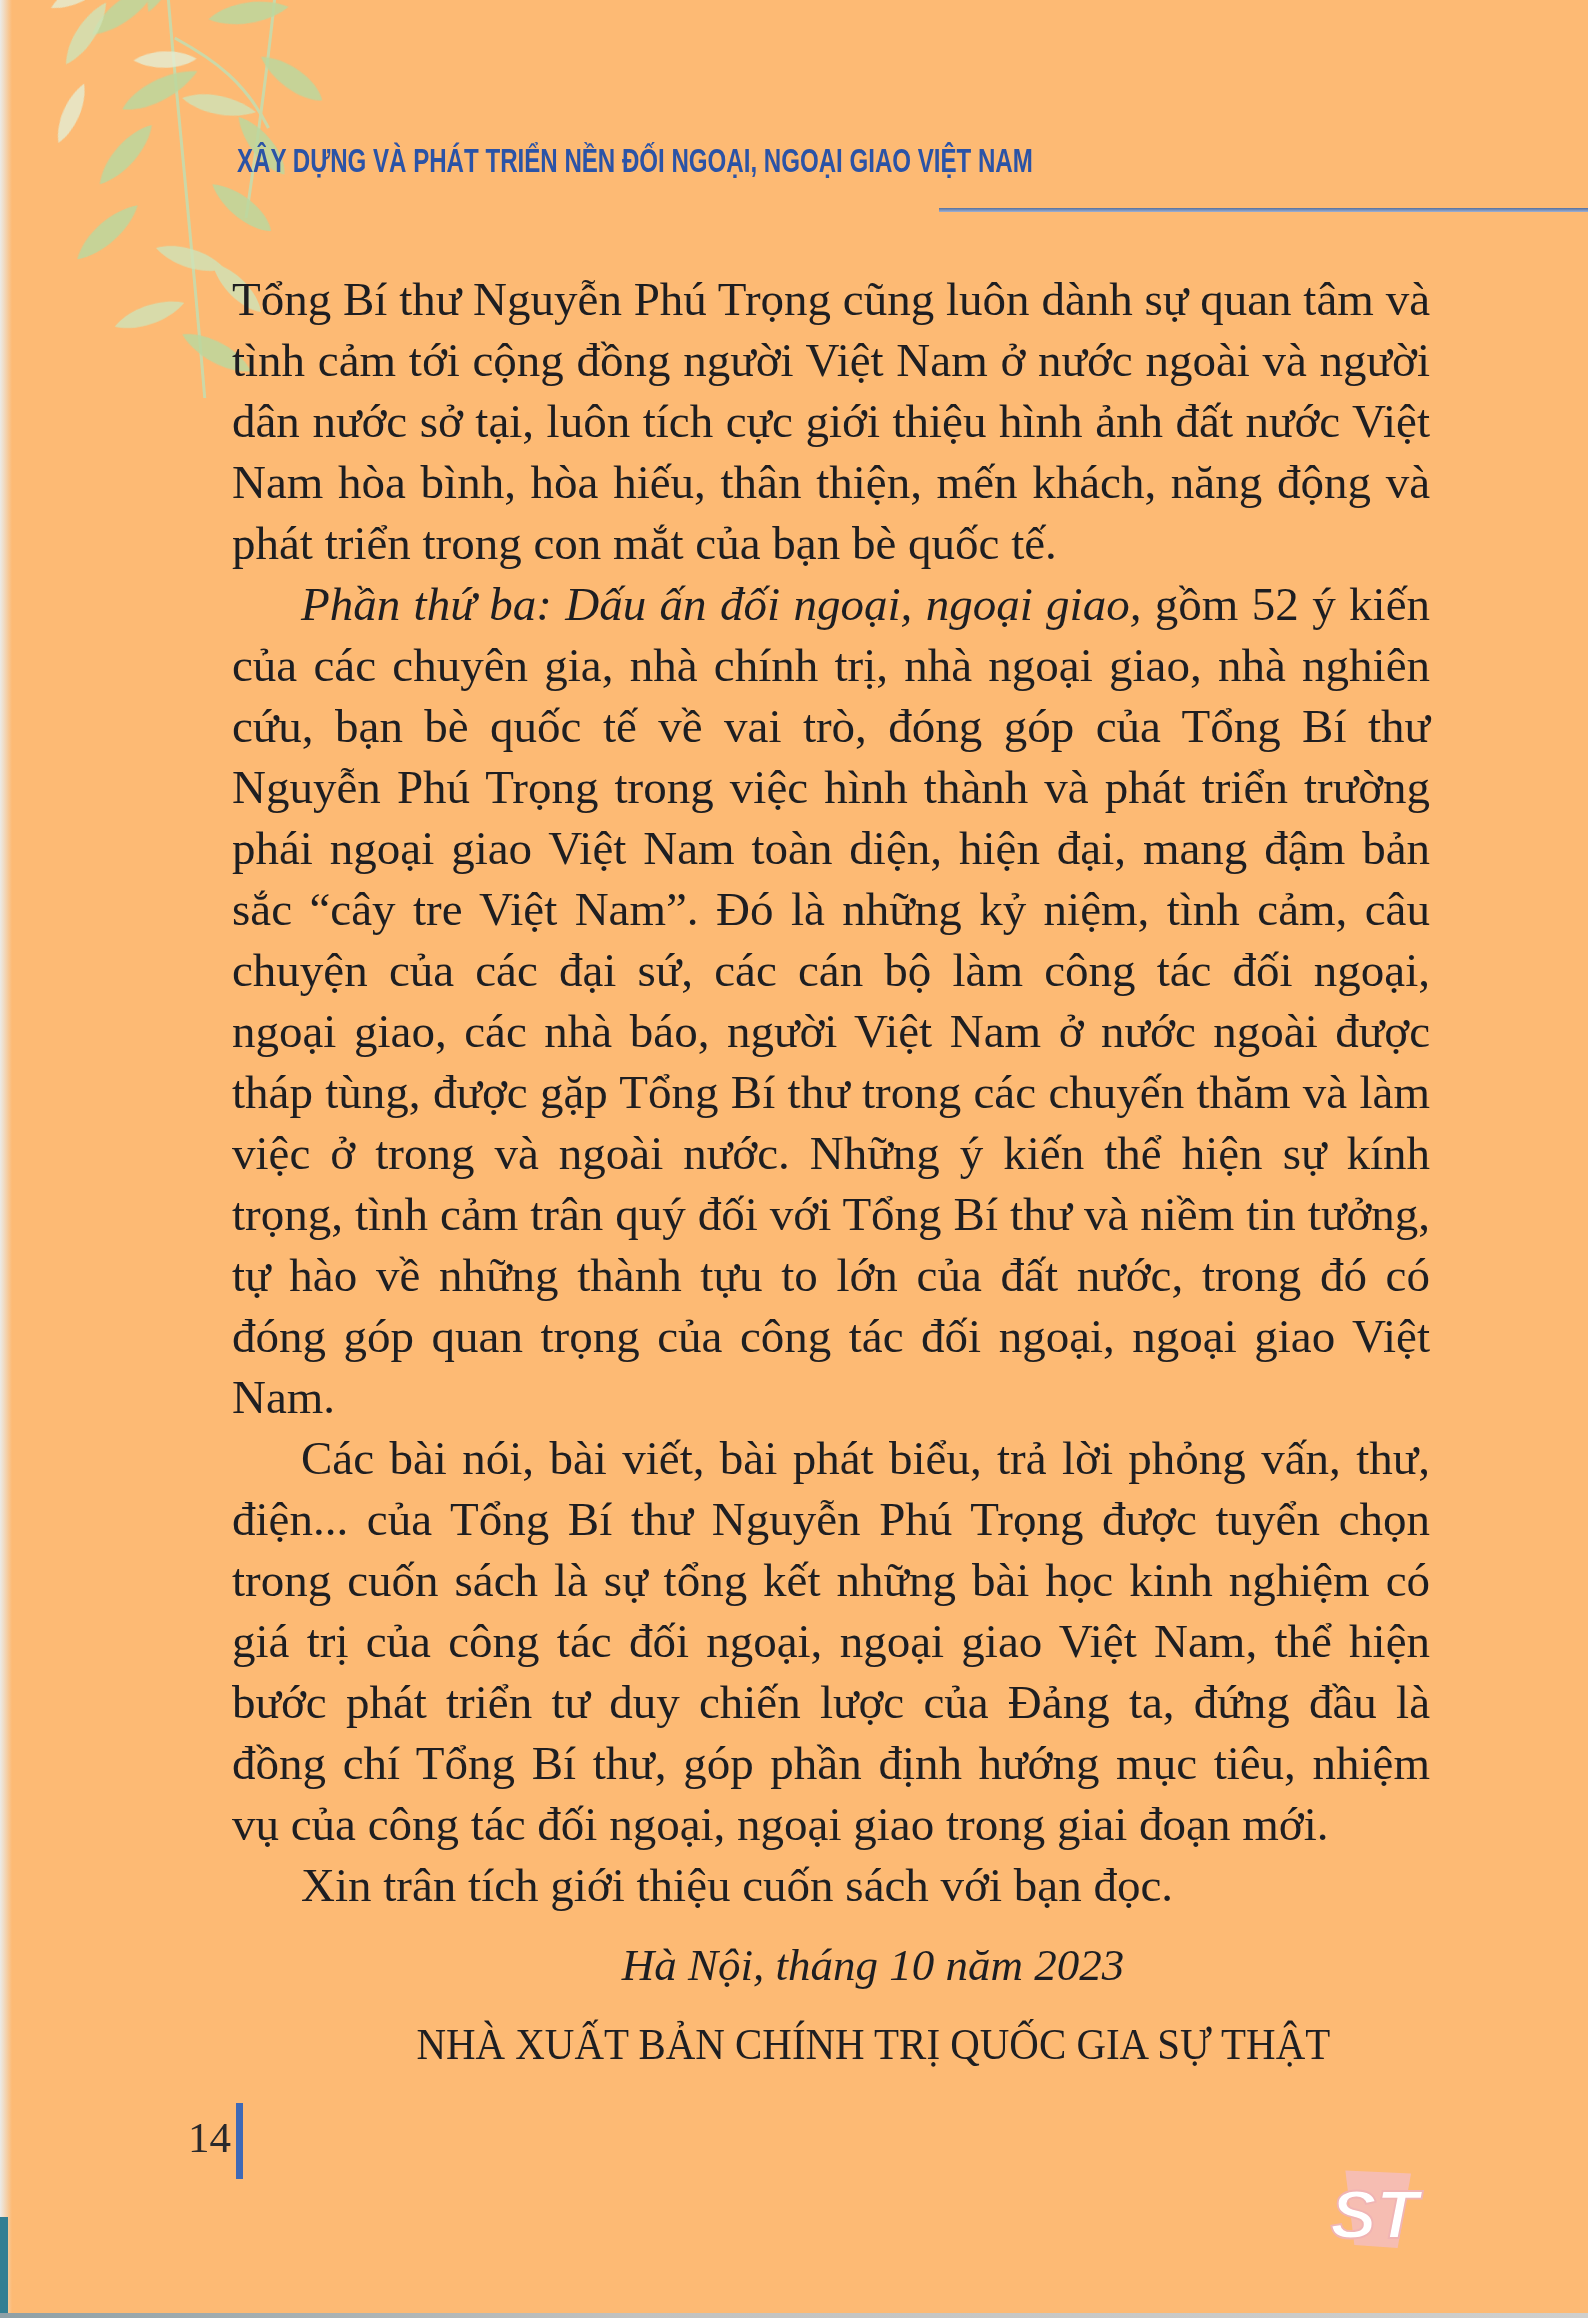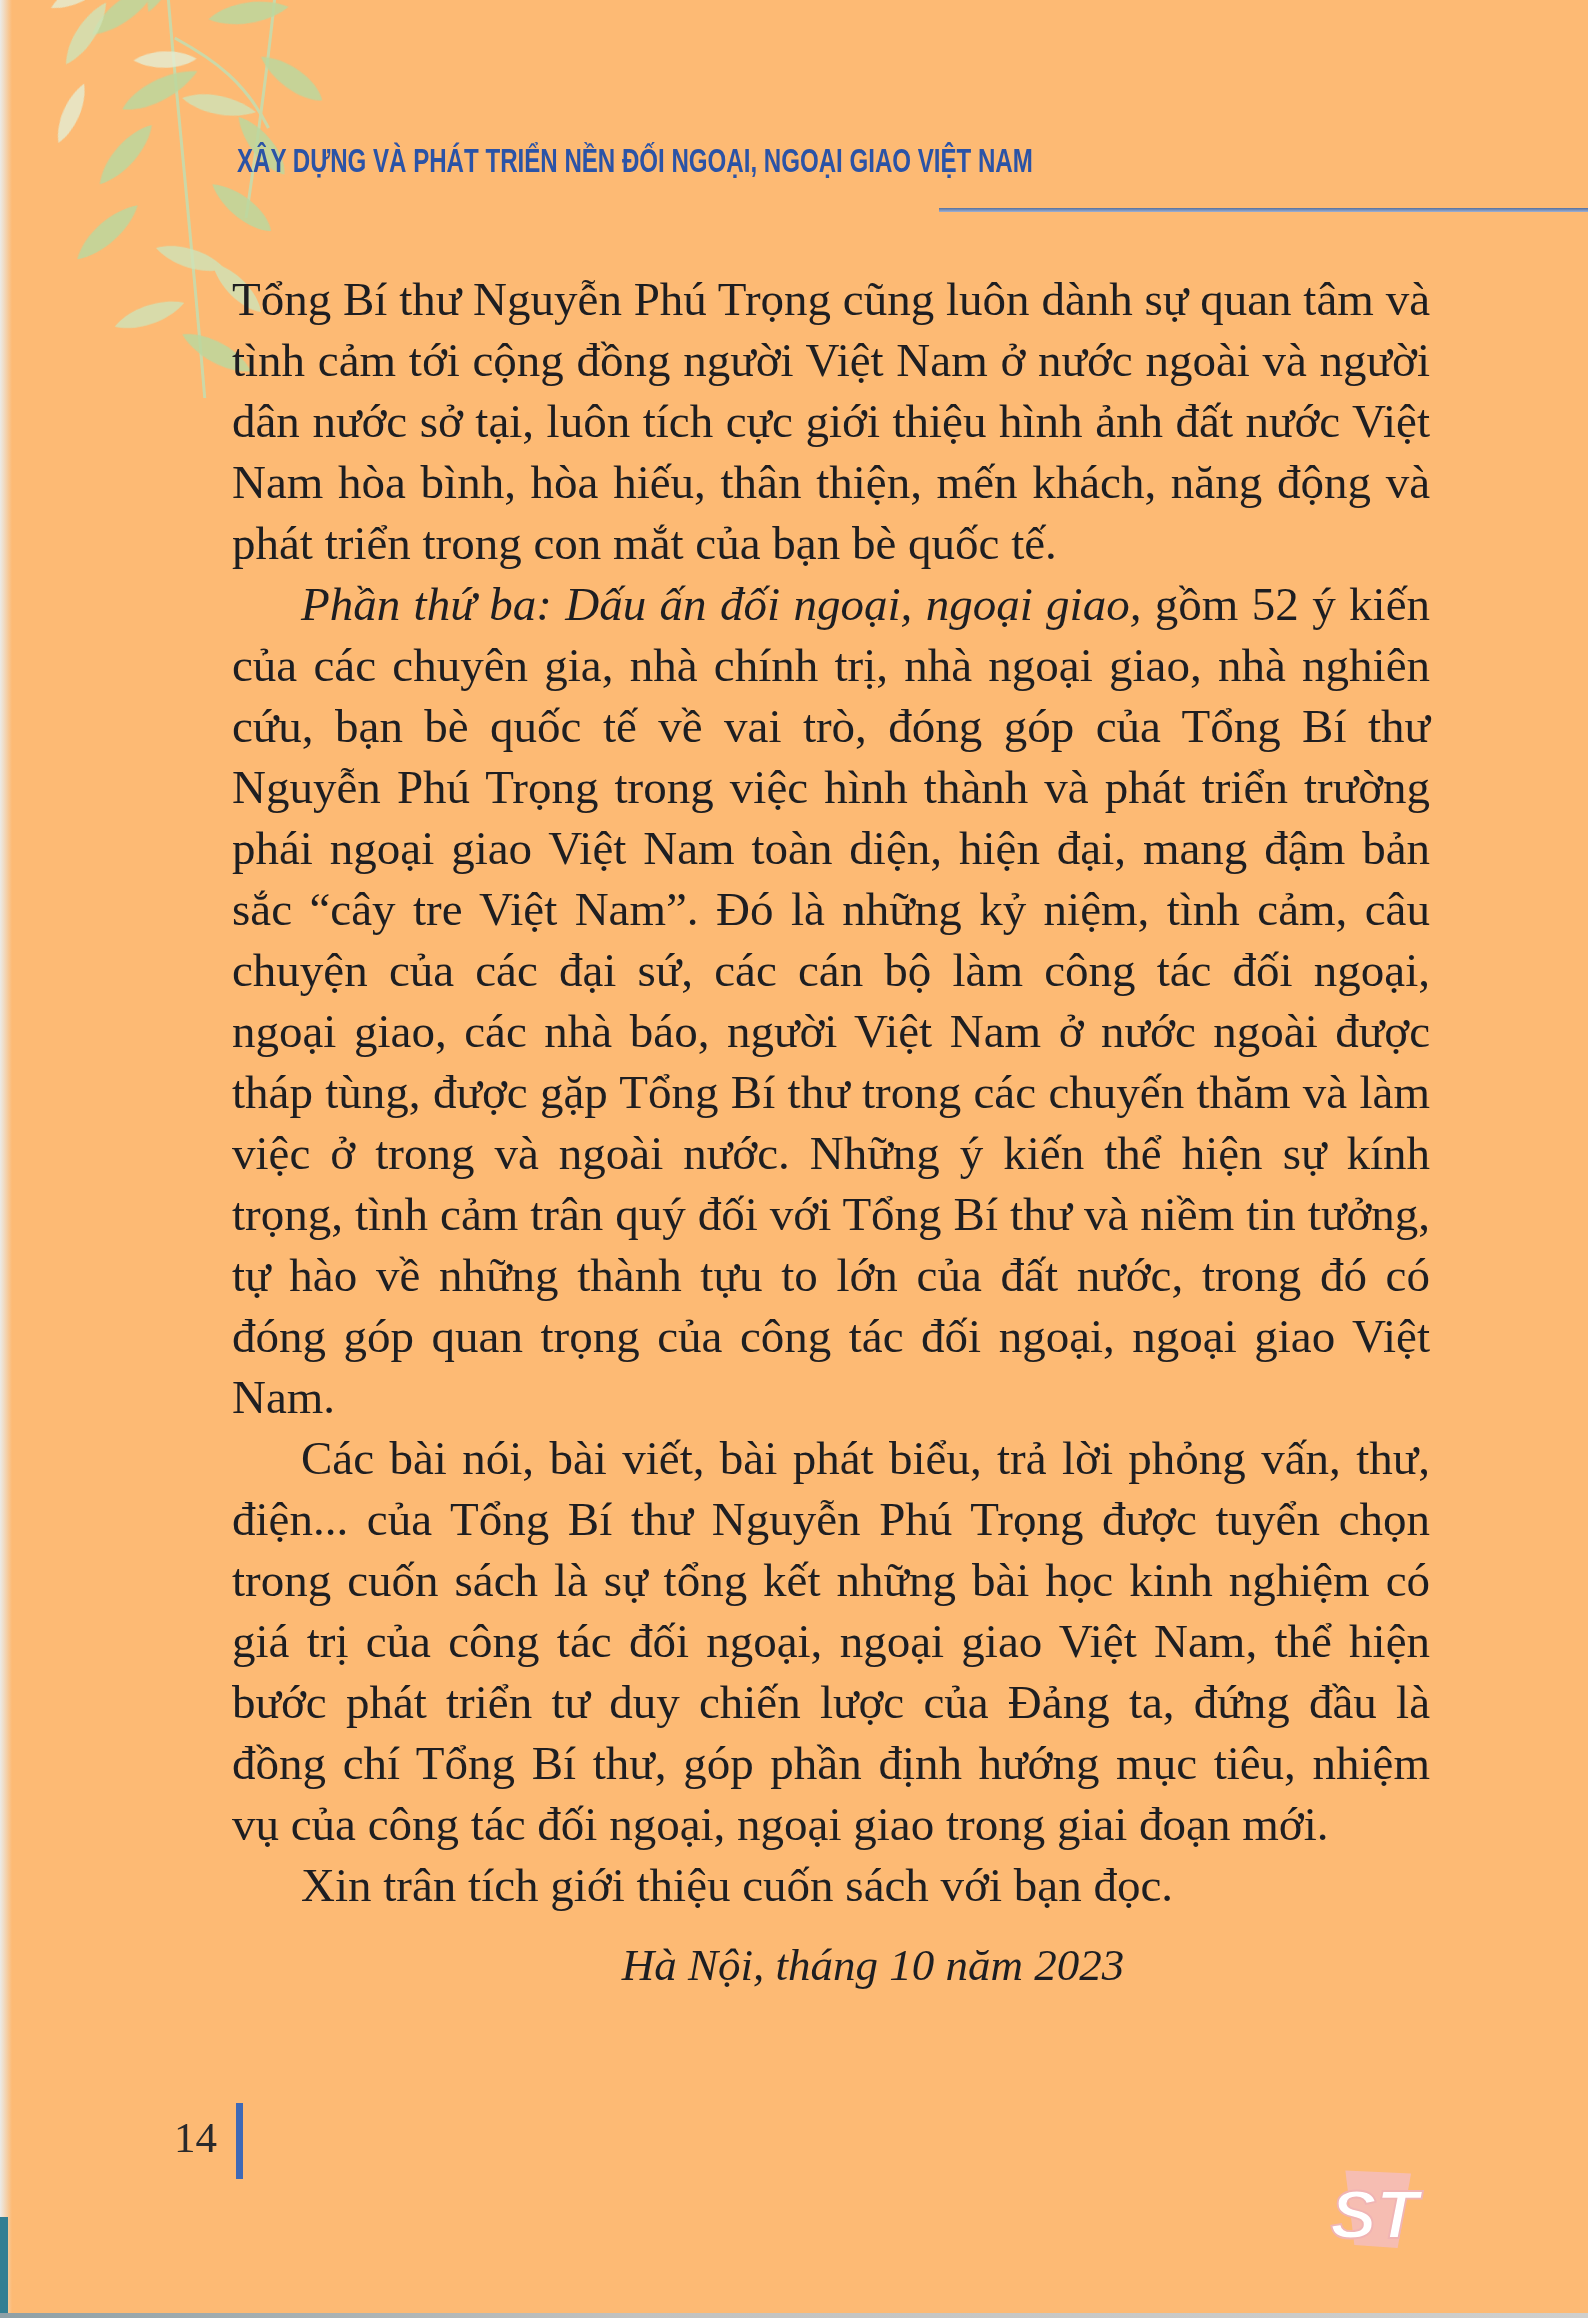--- a/index.html
+++ b/index.html
@@ -29,21 +29,21 @@
   .bodycol{position:absolute;left:232px;top:269px;width:1198px;z-index:1;
     font-size:47px;line-height:61px;color:#1e1e21;}
   .para{margin:0;text-align:justify;text-indent:69px;}
   .para.noindent{text-indent:0;}
   .lead{font-style:italic;}
   .closing{margin-top:16.5px;text-align:center;padding-left:84px;}
   .dateline{font-style:italic;font-size:45px;line-height:64px;}
   .publisher{font-size:44px;line-height:64px;}
   .publisher .squeezeY{display:inline-block;transform:scaleX(0.93);transform-origin:center;}
   
-  .pagenum{position:absolute;left:174px;top:2113px;font-size:43px;color:#2a2a2c;z-index:2;}
+  .pagenum{position:absolute;left:188px;top:2113px;font-size:43px;color:#2a2a2c;z-index:2;}
   .pagebar{position:absolute;left:236px;top:2103px;width:6.7px;height:76px;z-index:2;}
   .logo{position:absolute;left:1317px;top:2154px;z-index:2;}
 </style>
 </head>
 <body>
 
 <div class="page">
 
   <svg class="bamboo" width="345" height="420" viewBox="0 0 460 560">
     <g stroke="#c6dcae" stroke-width="4" fill="none" opacity="0.9">
@@ -84,20 +84,21 @@
     <div class="header-rule"></div>
   </div>
 
   <div class="bodycol">
     <p class="para noindent"><span>Tổng Bí thư Nguyễn Phú Trọng cũng luôn dành sự quan tâm và tình cảm tới cộng đồng người Việt Nam ở nước ngoài và người dân nước sở tại, luôn tích cực giới thiệu hình ảnh đất nước Việt Nam hòa bình, hòa hiếu, thân thiện, mến khách, năng động và phát triển trong con mắt của bạn bè quốc tế.</span></p>
     <p class="para"><i class="lead">Phần thứ ba: Dấu ấn đối ngoại, ngoại giao,</i><span> gồm 52 ý kiến của các chuyên gia, nhà chính trị, nhà ngoại giao, nhà nghiên cứu, bạn bè quốc tế về vai trò, đóng góp của Tổng Bí thư Nguyễn Phú Trọng trong việc hình thành và phát triển trường phái ngoại giao Việt Nam toàn diện, hiện đại, mang đậm bản sắc “cây tre Việt Nam”. Đó là những kỷ niệm, tình cảm, câu chuyện của các đại sứ, các cán bộ làm công tác đối ngoại, ngoại giao, các nhà báo, người Việt Nam ở nước ngoài được tháp tùng, được gặp Tổng Bí thư trong các chuyến thăm và làm việc ở trong và ngoài nước. Những ý kiến thể hiện sự kính trọng, tình cảm trân quý đối với Tổng Bí thư và niềm tin tưởng, tự hào về những thành tựu to lớn của đất nước, trong đó có đóng góp quan trọng của công tác đối ngoại, ngoại giao Việt Nam.</span></p>
     <p class="para"><span>Các bài nói, bài viết, bài phát biểu, trả lời phỏng vấn, thư, điện... của Tổng Bí thư Nguyễn Phú Trọng được tuyển chọn trong cuốn sách là sự tổng kết những bài học kinh nghiệm có giá trị của công tác đối ngoại, ngoại giao Việt Nam, thể hiện bước phát triển tư duy chiến lược của Đảng ta, đứng đầu là đồng chí Tổng Bí thư, góp phần định hướng mục tiêu, nhiệm vụ của công tác đối ngoại, ngoại giao trong giai đoạn mới.</span></p>
     <p class="para"><span>Xin trân tích giới thiệu cuốn sách với bạn đọc.</span></p>
 
     <div class="closing dateline">Hà Nội, tháng 10 năm 2023</div>
+    <div class="closing publisher"><span class="squeezeY">NHÀ XUẤT BẢN CHÍNH TRỊ QUỐC GIA SỰ THẬT</span></div>
   </div>
 
   <span class="pagenum">14</span>
   <span class="pagebar" style="background:#3f69b6;"></span>
 
   <svg class="logo" width="112" height="112" viewBox="0 0 150 150">
     <polygon points="38,22 126,26 108,126 50,122" fill="#f4bdbd" opacity="0.85"></polygon>
     <text x="18" y="112" font-family="Liberation Sans, sans-serif" font-weight="700" font-style="italic" font-size="92" fill="#ffffff" stroke="#f0b4b4" stroke-width="2.5">ST</text>
   </svg>
 

